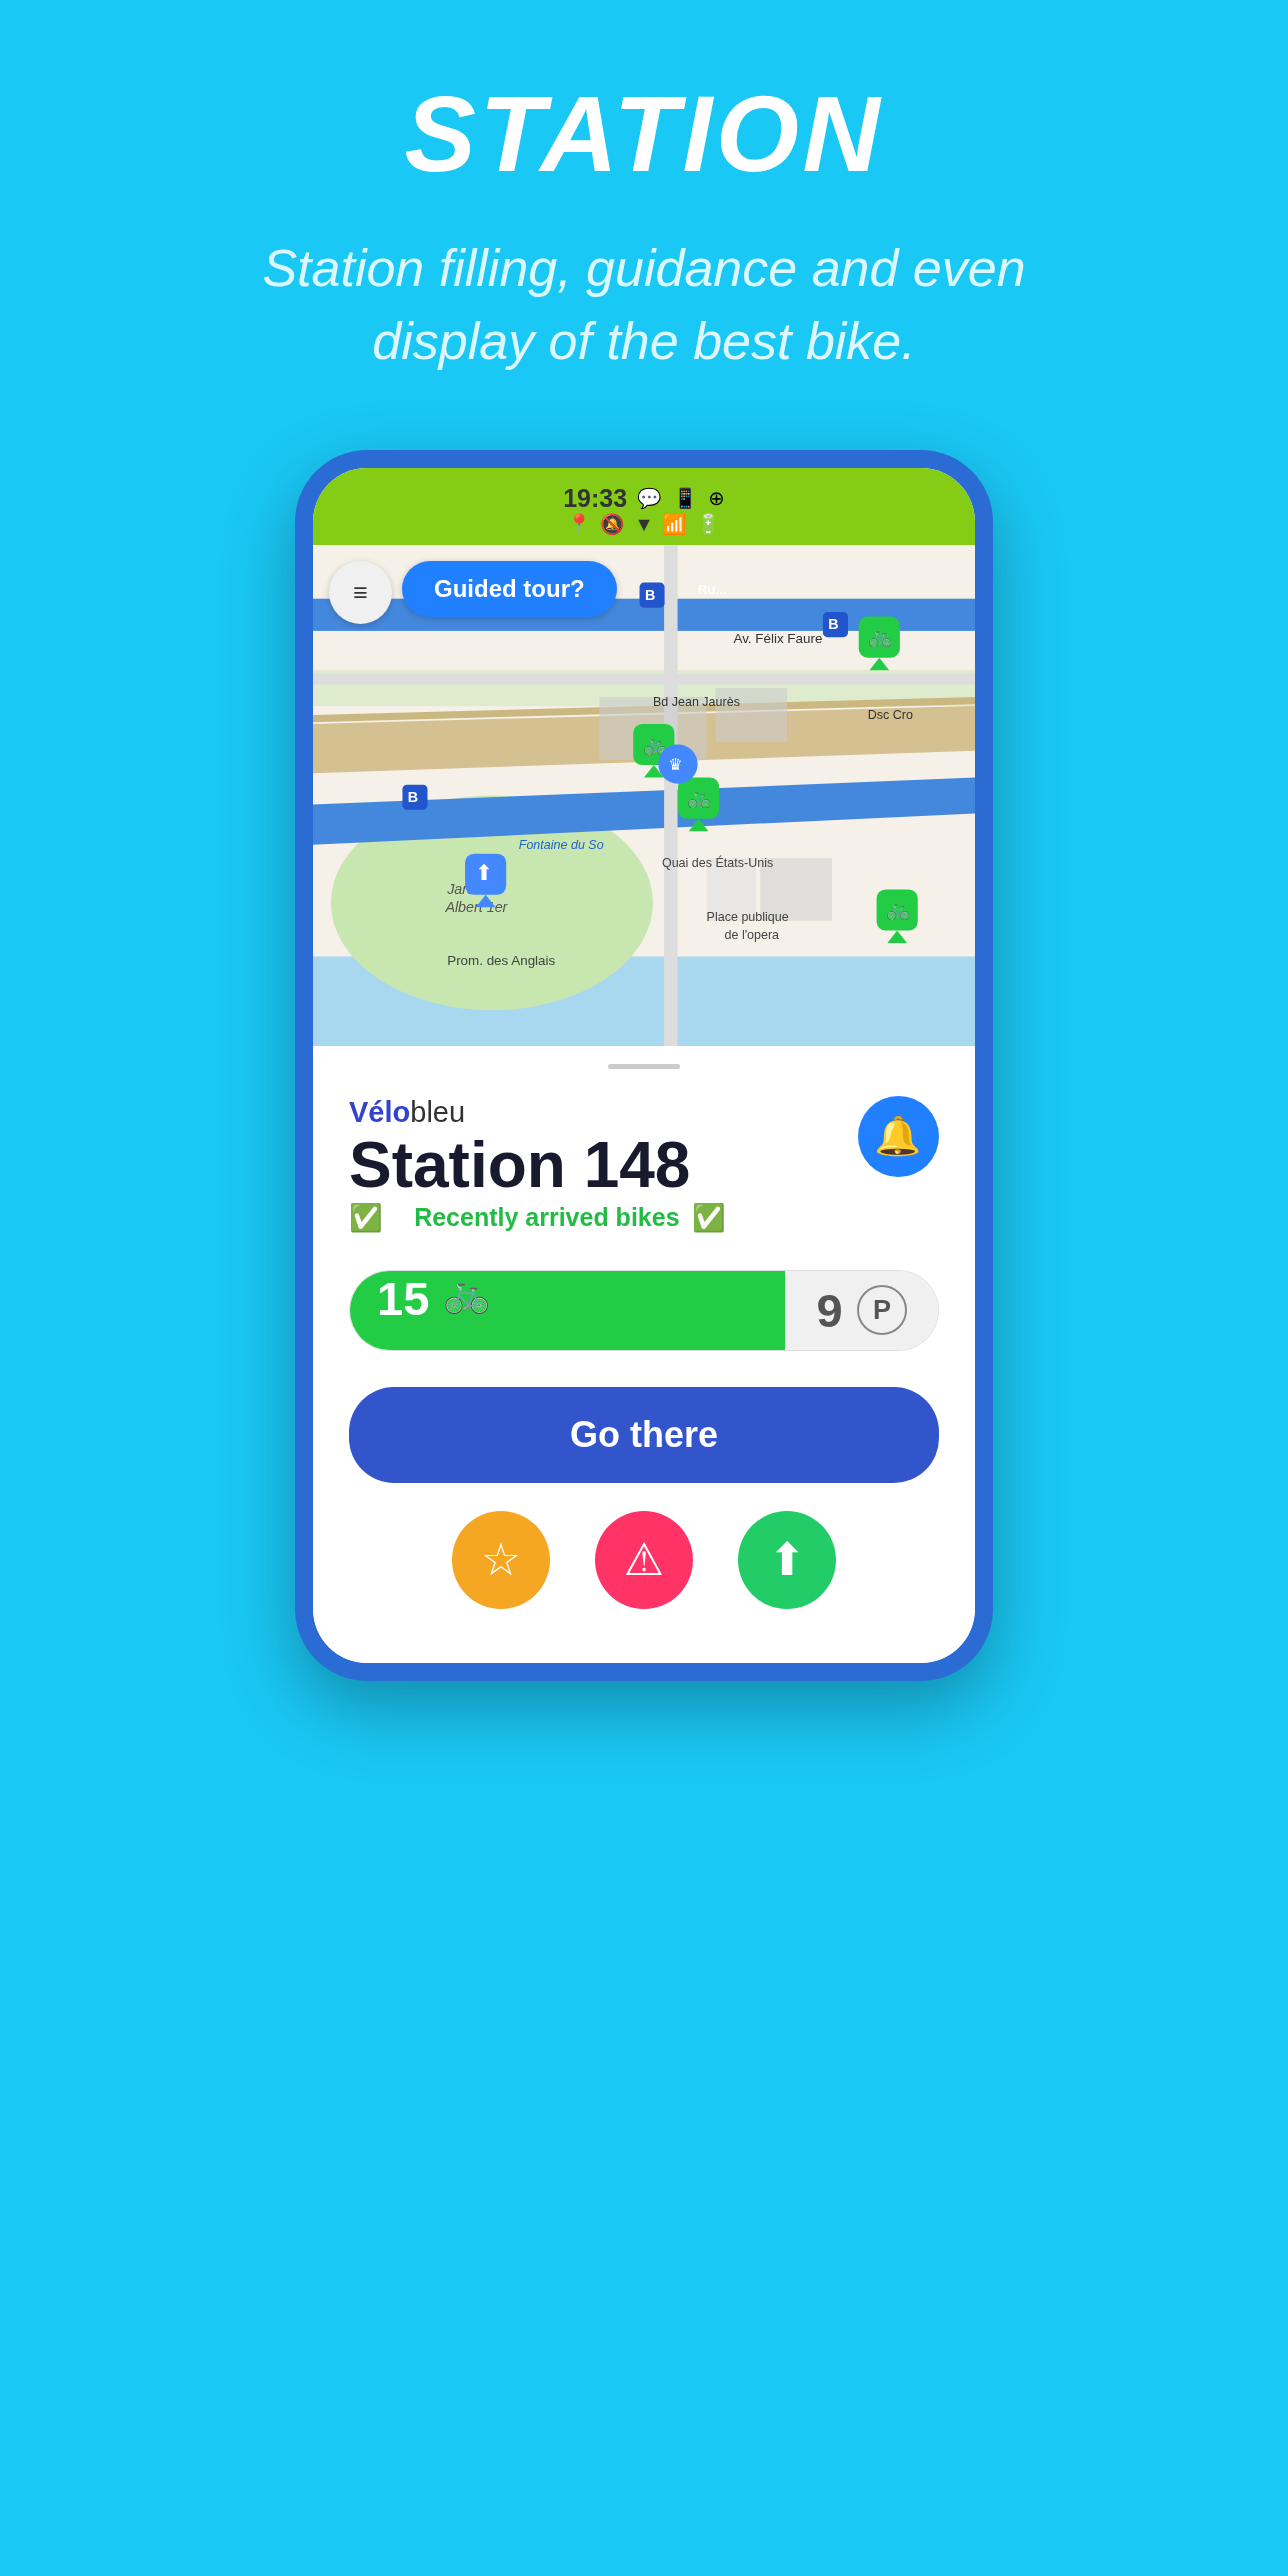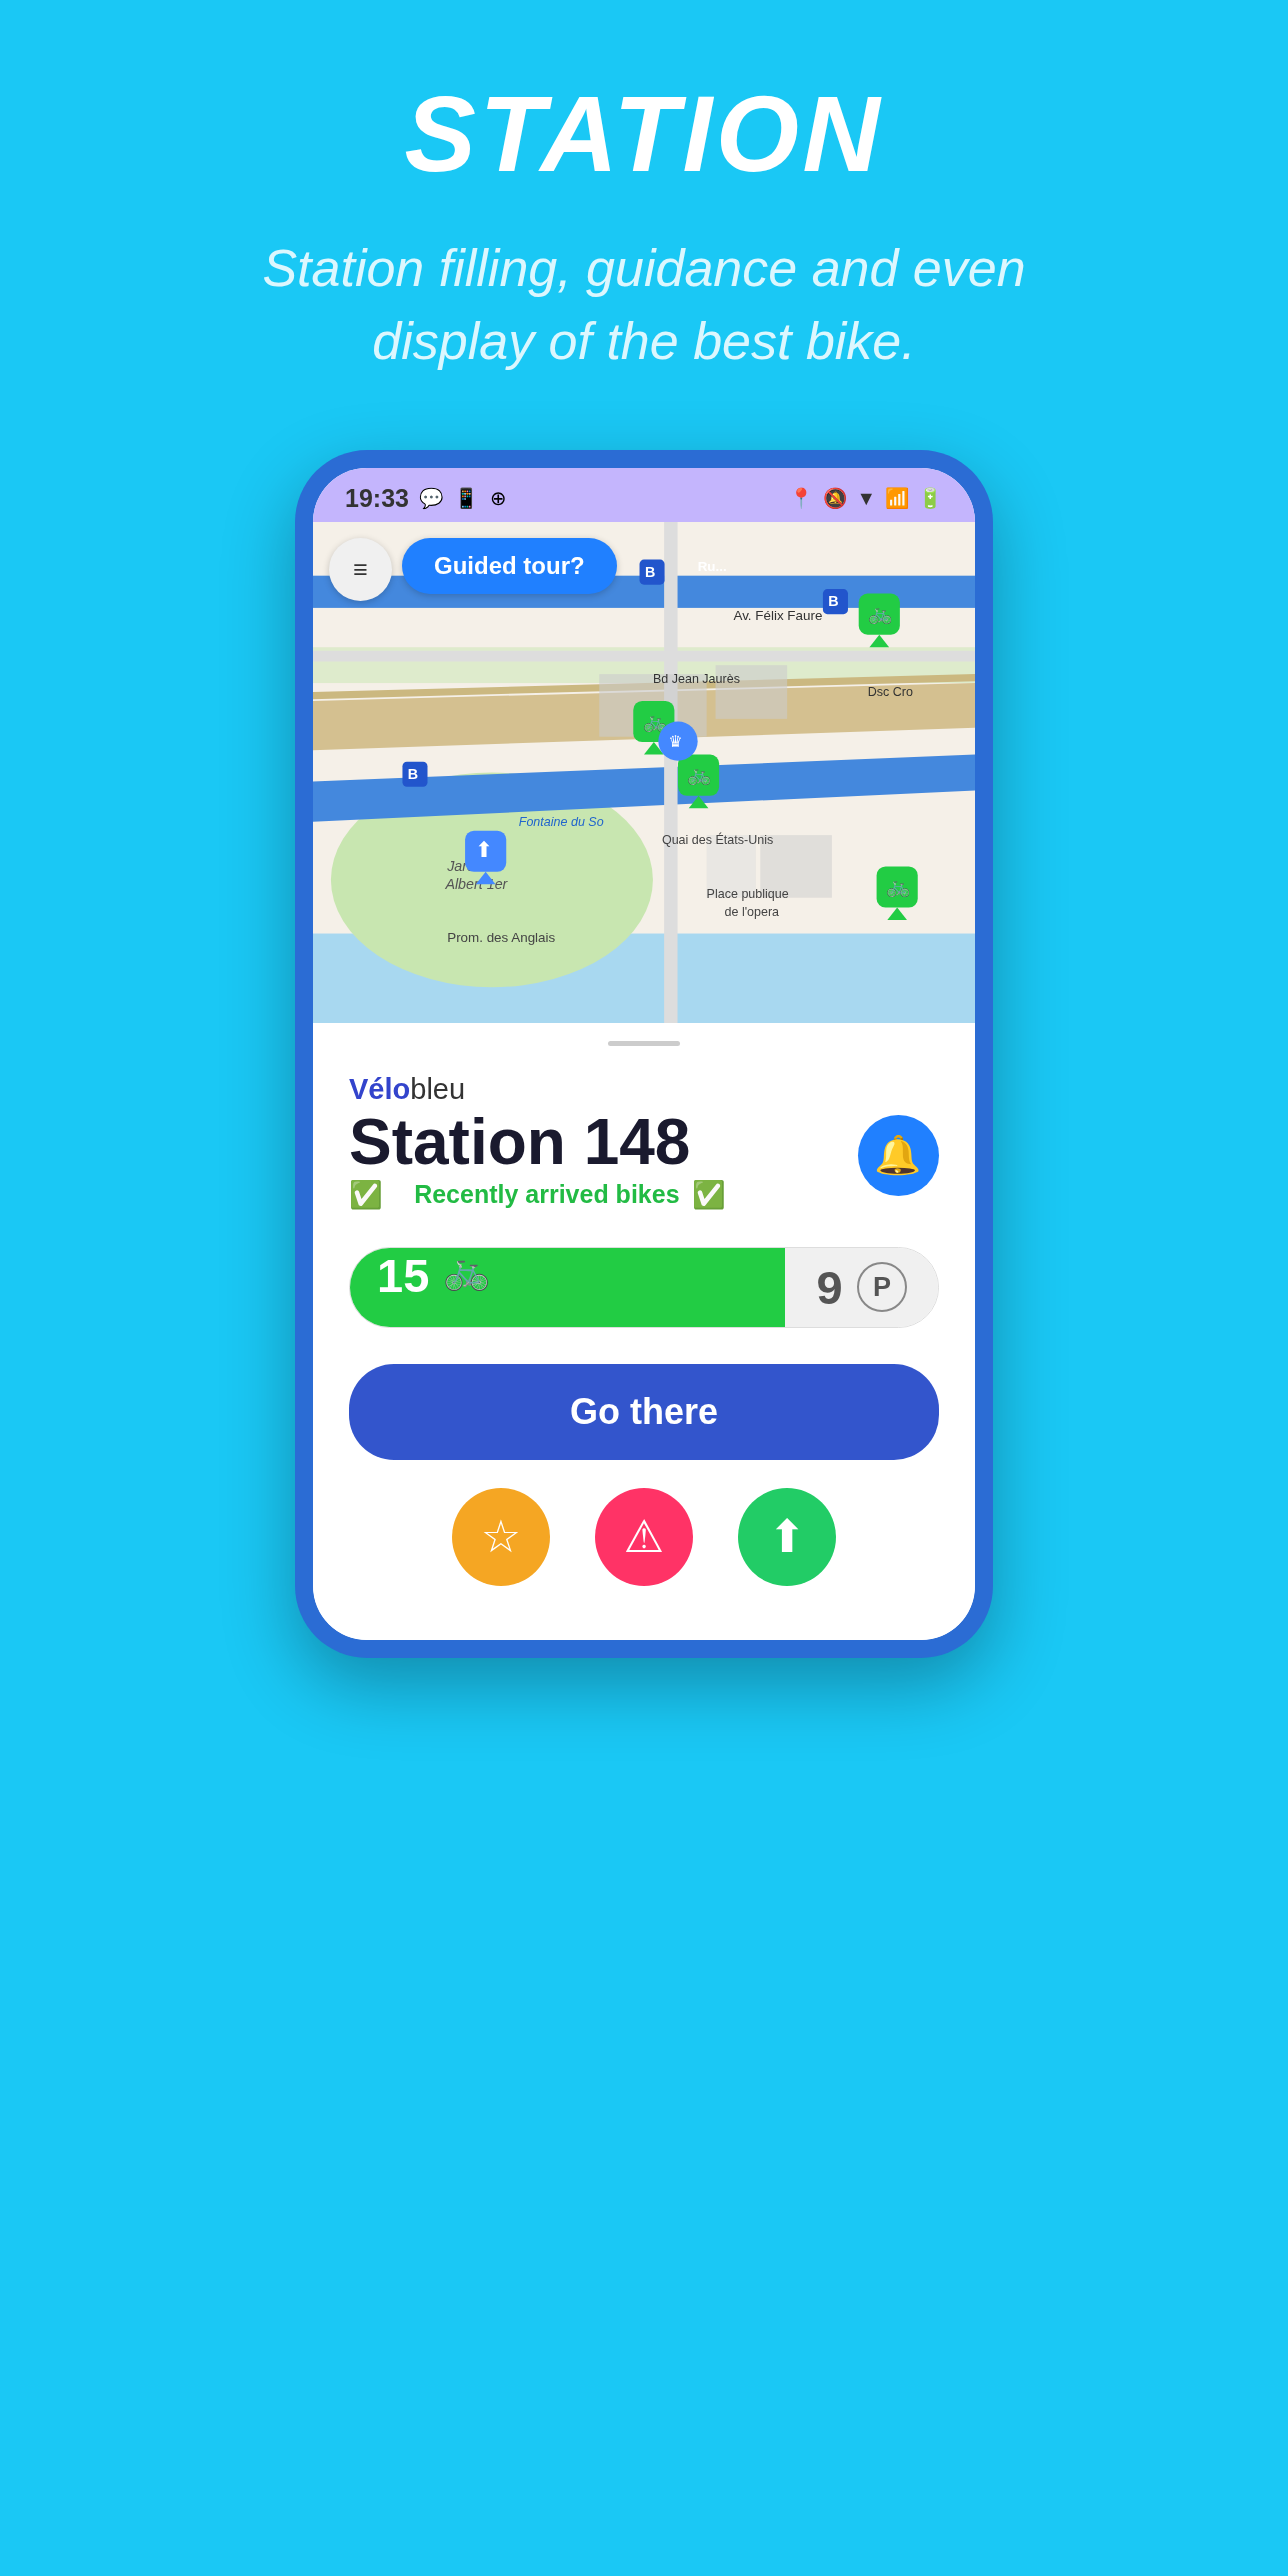--- a/index.html
+++ b/index.html
@@ -57,25 +57,26 @@
       width: 100%;
       background: white;
       border-radius: 54px;
       overflow: hidden;
       display: flex;
       flex-direction: column;
     }
 
     
     .status-bar {
-      background: #c4b5fd;
+      background: #84cc16;
       display: flex;
       justify-content: space-between;
       align-items: center;
       padding: 16px 32px 9px 32px;
+      flex-direction: column;
     }
 
     .status-time {
       font-size: 25px;
       font-weight: 700;
       color: #333;
     }
 
     .status-icons {
       display: flex;
@@ -154,21 +155,21 @@
       width: 72px;
       height: 5.4px;
       background: #ccc;
       border-radius: 2.7px;
       margin: 0 auto 27px;
     }
 
     .station-header {
       display: flex;
       justify-content: space-between;
-      align-items: center;
+      align-items: flex-start;
       margin-bottom: 9px;
     }
 
     .station-info {
       display: flex;
       flex-direction: column;
     }
 
     .brand-name {
       font-size: 29px;

